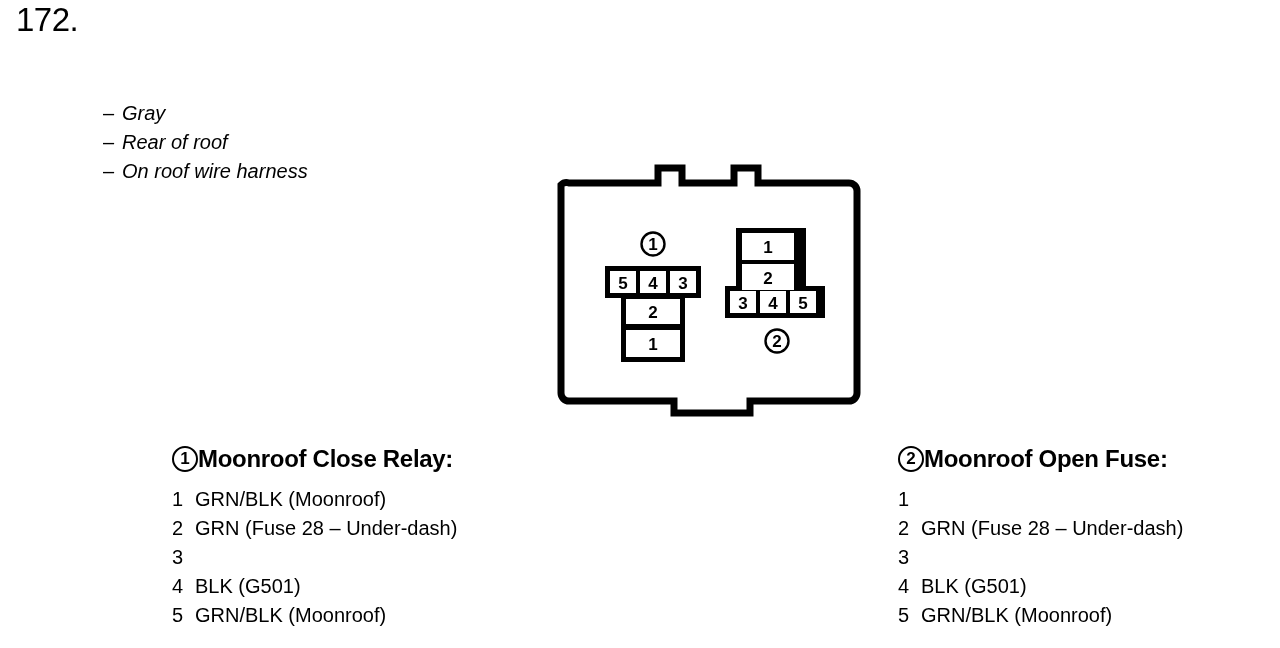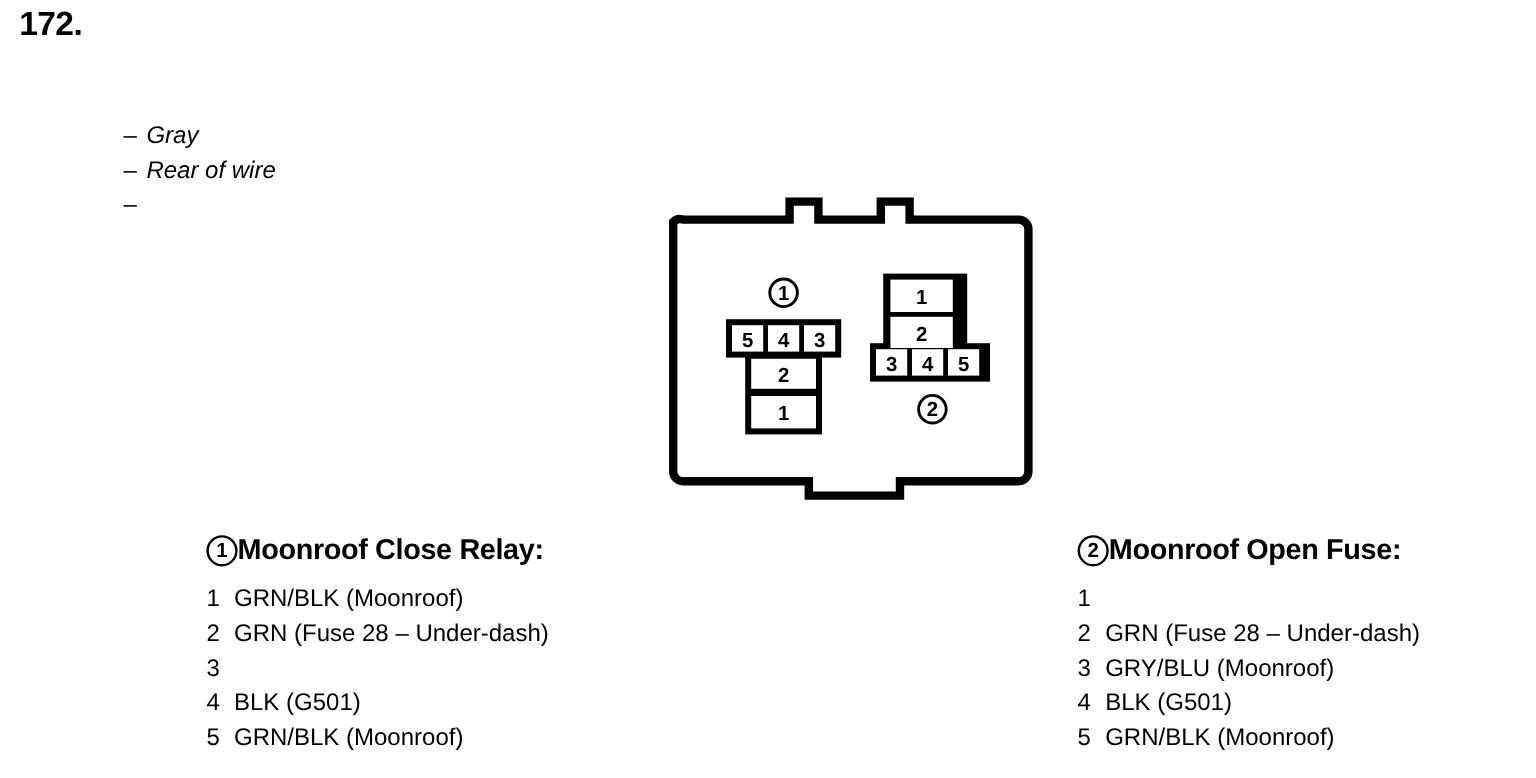--- a/index.html
+++ b/index.html
@@ -25,22 +25,22 @@
   
   #header-block {
     position: absolute;
     left: 16px;
     top: 2px;
     width: 620px;
   }
   .title-row {
     display: flex;
     align-items: flex-end;
-    font-weight: bold;
-    font-size: 28px;
+    font-weight: normal;
+    font-size: 33px;
     line-height: 36px;
     letter-spacing: -0.5px;
   }
   .title-num {
     flex: 0 0 auto;
     width: 86px;
   }
   .title-text {
     flex: 1 1 auto;
   }
@@ -156,24 +156,25 @@
     </div>
   </div>
 
   <div id="bullet-list">
     <div class="bullet-item">
       <span class="bullet-dash">–</span>
       <span class="bullet-label">Gray</span>
     </div>
     <div class="bullet-item">
       <span class="bullet-dash">–</span>
-      <span class="bullet-label">Rear of wire</span>
+      <span class="bullet-label">Rear of roof</span>
     </div>
     <div class="bullet-item">
       <span class="bullet-dash">–</span>
+      <span class="bullet-label">On roof wire harness</span>
     </div>
   </div>
 
   <div id="connector-figure">
     <svg width="344" height="262" viewBox="0 0 344 262" xmlns="http://www.w3.org/2000/svg">
 
       <path fill="none" stroke="#000000" stroke-width="7" stroke-linejoin="miter" stroke-linecap="butt" d="M 21,33
                L 21,27 A 8,8 0 0 1 29,25
                L 118,25
                L 118,10
@@ -280,21 +281,20 @@
     <div class="legend-rows">
       <div class="legend-row">
         <span class="legend-pin">1</span>
       </div>
       <div class="legend-row">
         <span class="legend-pin">2</span>
         <span class="legend-desc">GRN (Fuse 28 – Under-dash)</span>
       </div>
       <div class="legend-row">
         <span class="legend-pin">3</span>
-        <span class="legend-desc">GRY/BLU (Moonroof)</span>
       </div>
       <div class="legend-row">
         <span class="legend-pin">4</span>
         <span class="legend-desc">BLK (G501)</span>
       </div>
       <div class="legend-row">
         <span class="legend-pin">5</span>
         <span class="legend-desc">GRN/BLK (Moonroof)</span>
       </div>
     </div>

